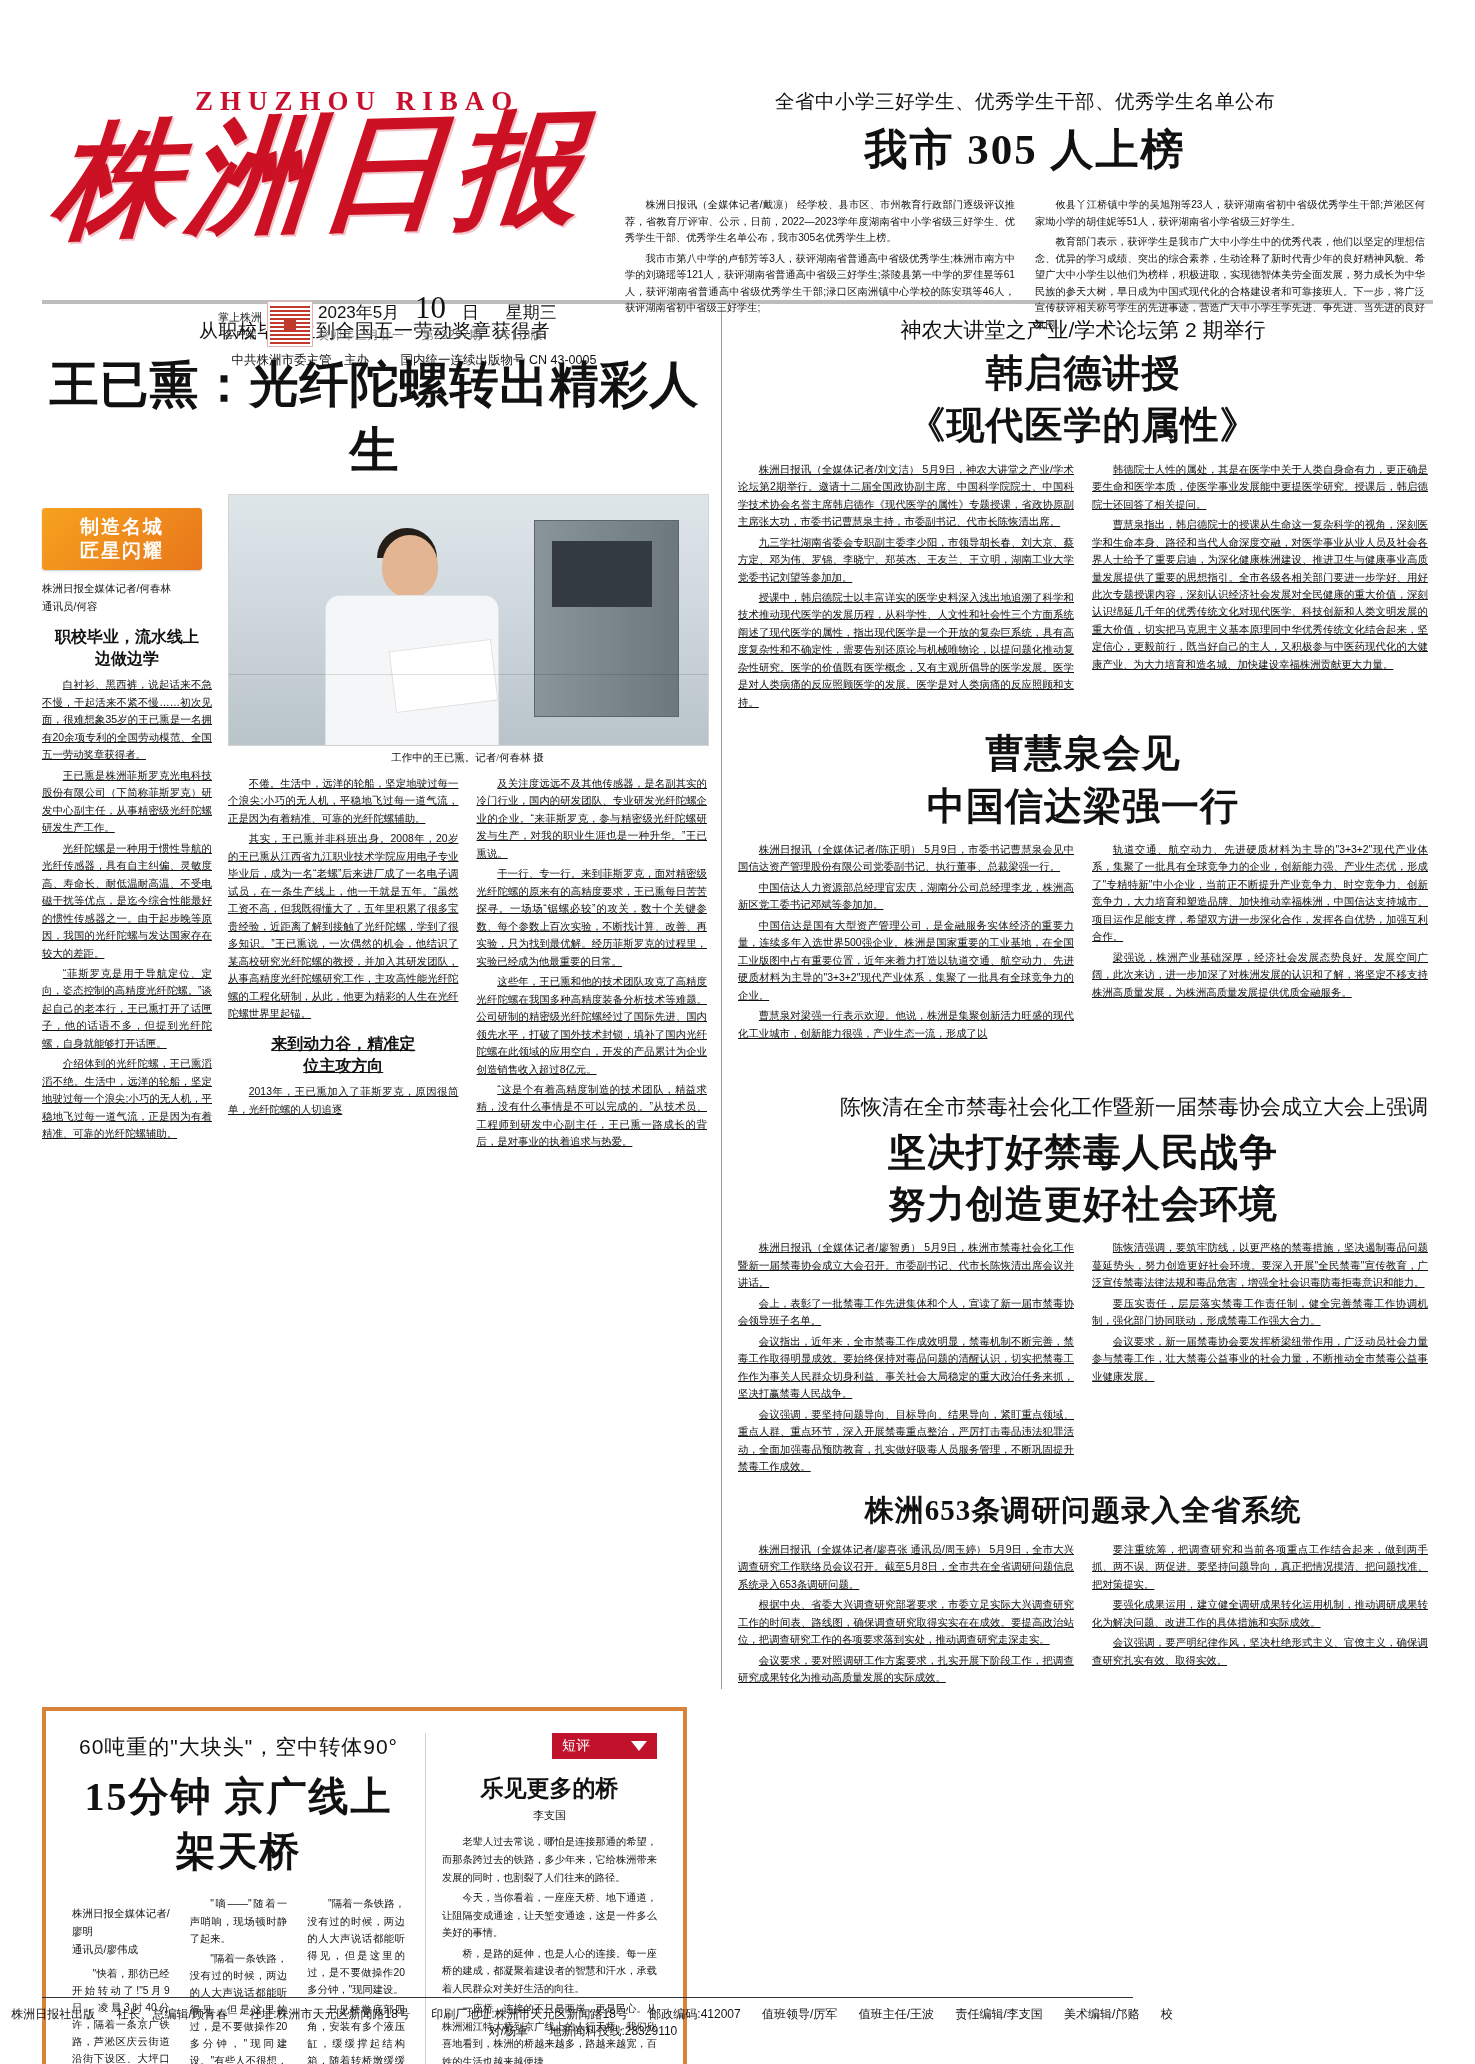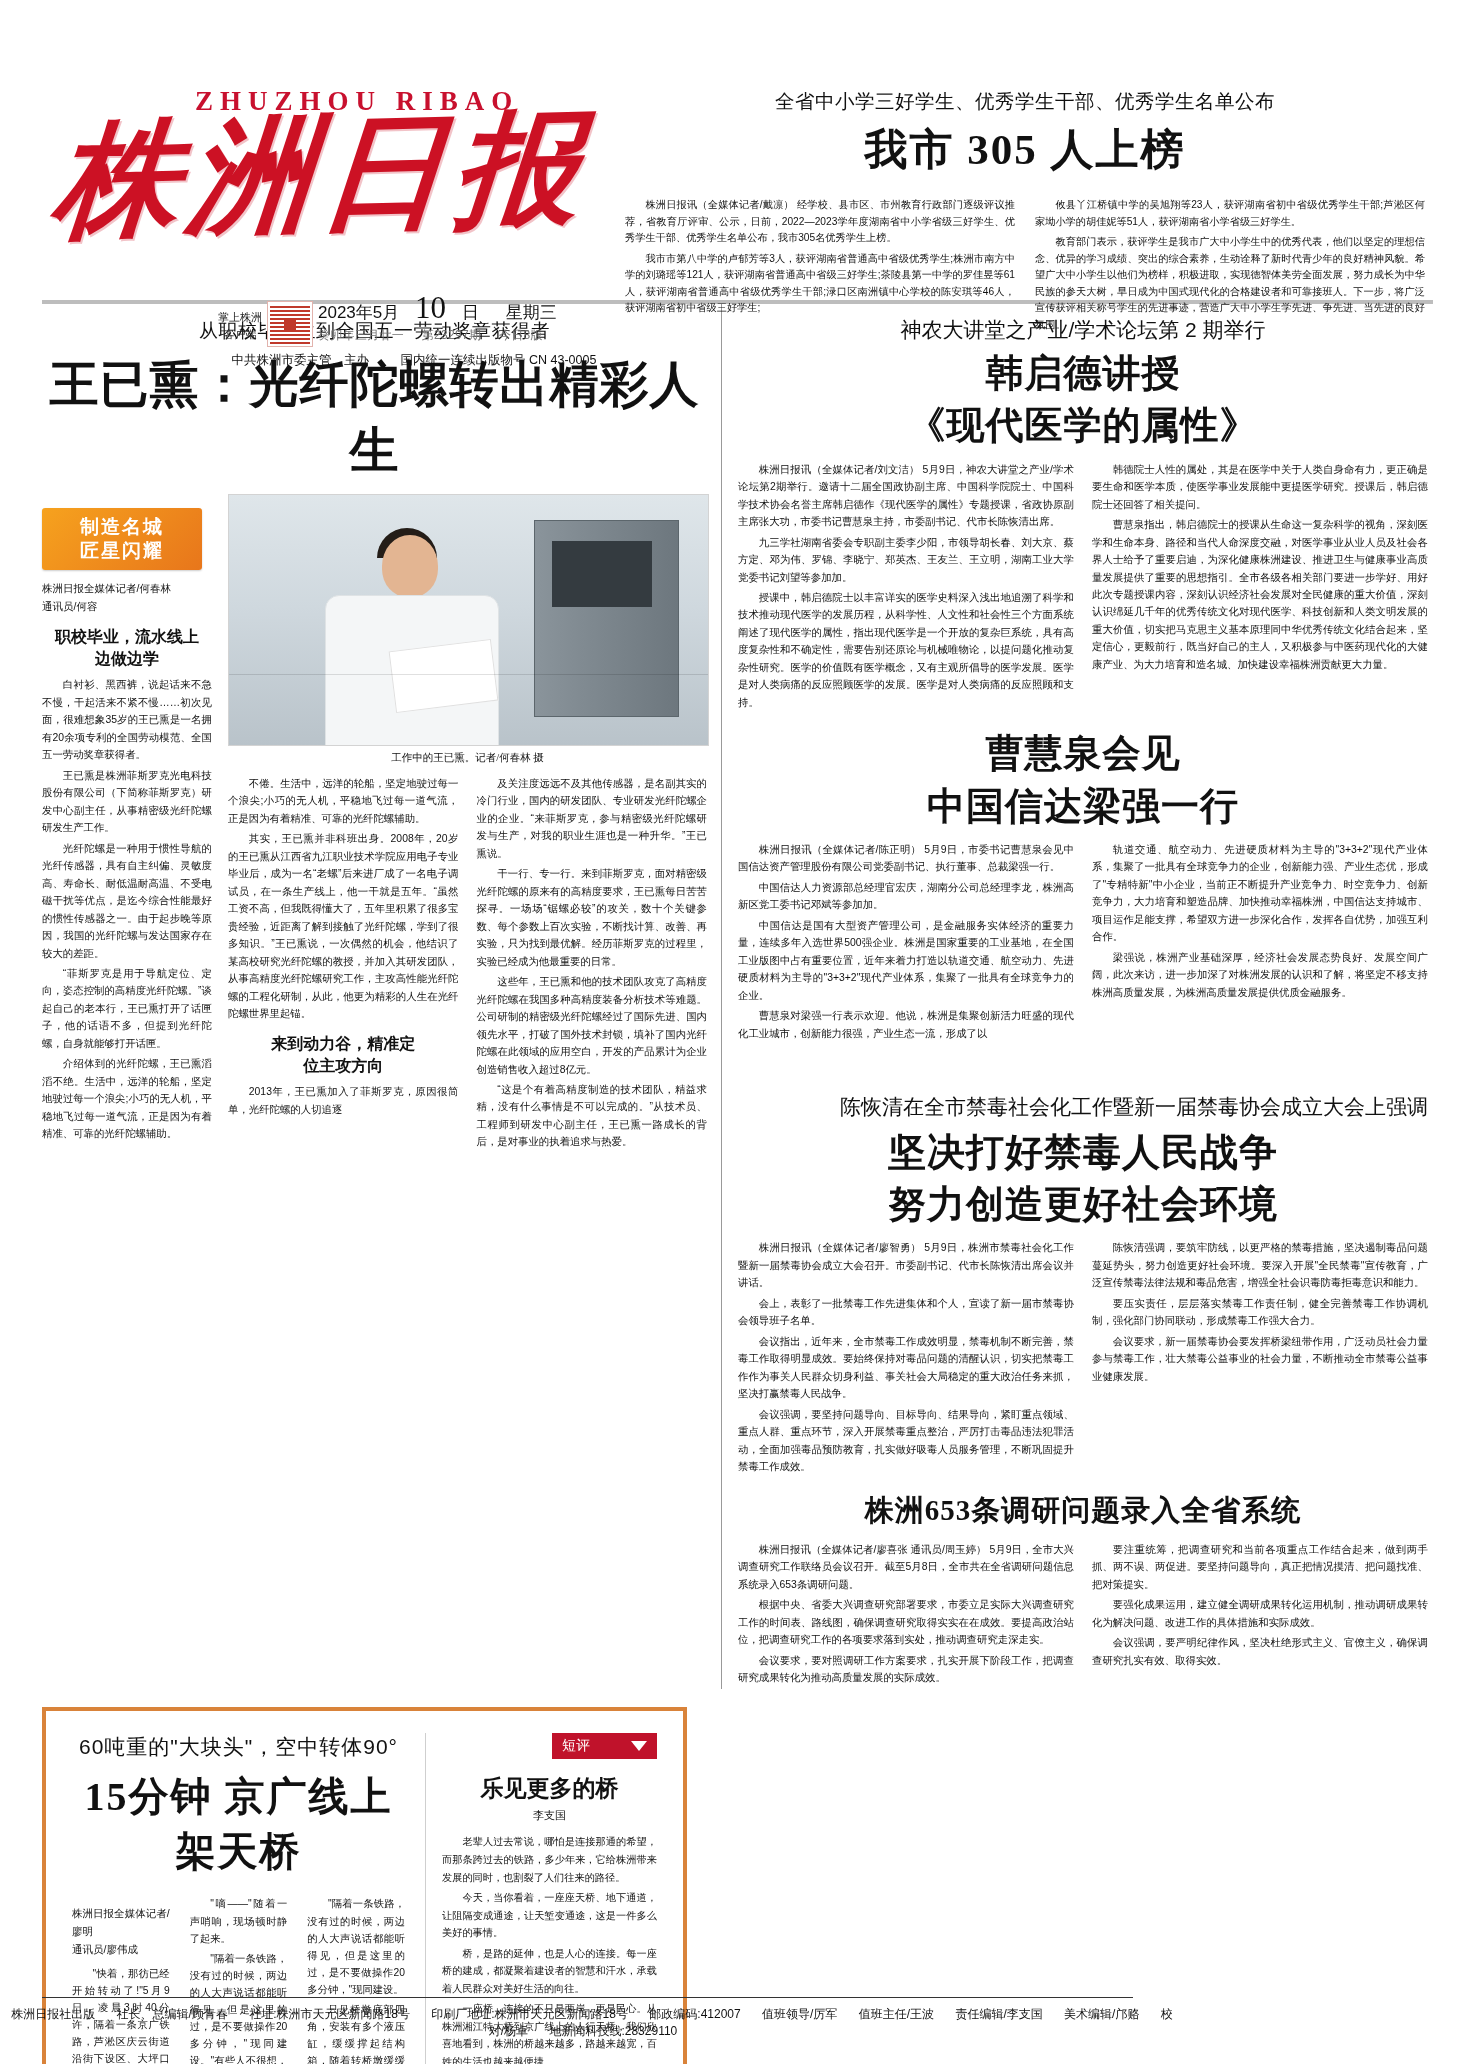--- a/index.html
+++ b/index.html
@@ -74,21 +74,21 @@
     background:linear-gradient(135deg,#f6a21e,#e8761b);
     color:#fff;border-radius:3px;
     display:flex;flex-direction:column;justify-content:center;align-items:center;
     font-weight:bold;font-size:19px;letter-spacing:2px;line-height:1.25;
     box-shadow:0 1px 2px rgba(0,0,0,.2);
   }
   .byline{font-size:10.5px;line-height:1.7;margin-top:10px;}
 
   .sub-h{font-size:16px;font-weight:bold;text-align:center;margin:10px 0 6px;line-height:1.4;}
 
-  .body-col{font-size:10.4px;line-height:1.68;text-align:justify;}
+  .body-col{font-size:10.4px;line-height:1.68;text-align:justify;text-decoration:underline;}
   .body-col p{margin:0 0 3px;text-indent:2em;}
 
   .photo{
     width:100%;height:250px;
     background:linear-gradient(180deg,#dfe6ea 0%,#cfd8de 45%,#b9c3ca 100%);
     position:relative;overflow:hidden;border:1px solid #d3d3d3;
   }
   .photo .floorline{position:absolute;left:0;right:0;bottom:28%;height:1px;background:rgba(0,0,0,.12);}
   .photo .machine{position:absolute;right:6%;top:10%;width:30%;height:78%;background:linear-gradient(90deg,#8a949b,#6d777e);border:1px solid #5c666c;}
   .photo .machine:after{content:"";position:absolute;left:12%;top:10%;width:70%;height:34%;background:#343b40;}

